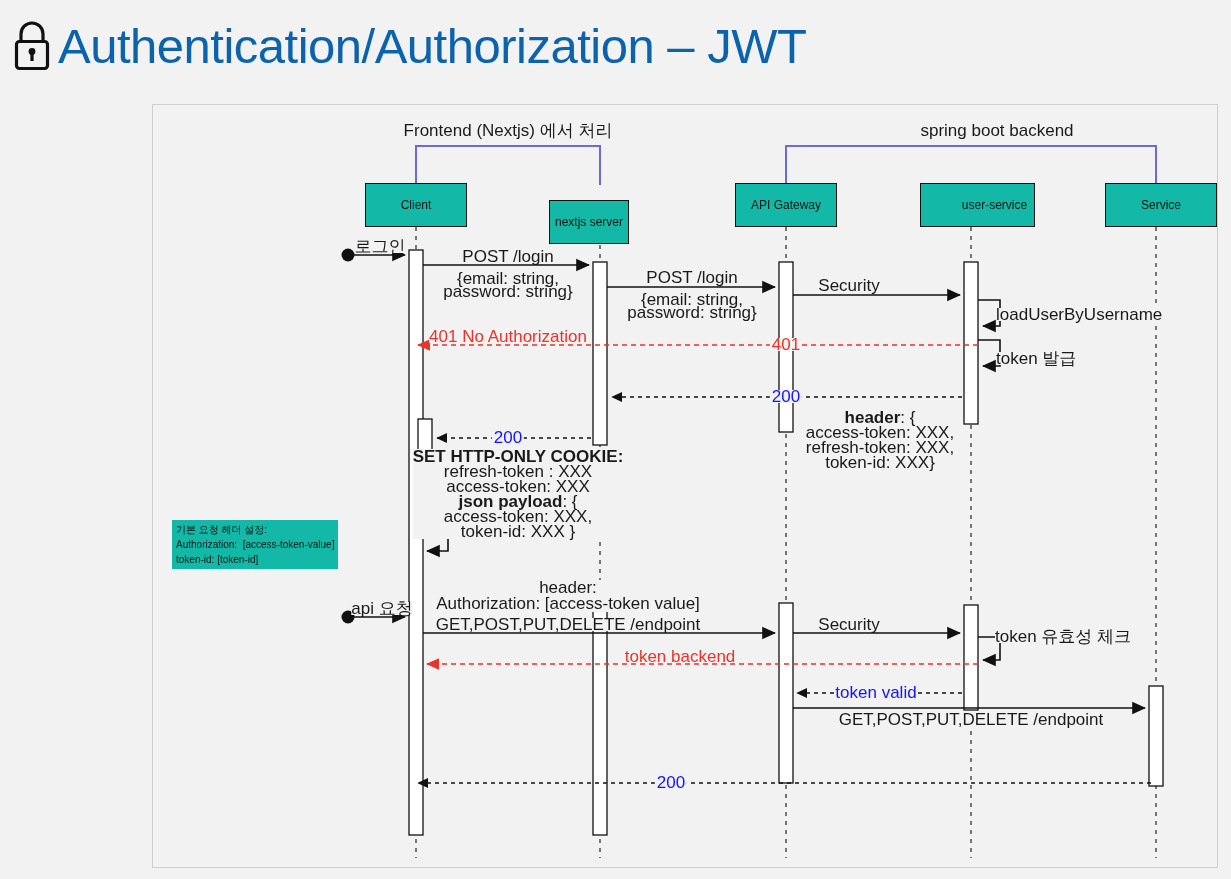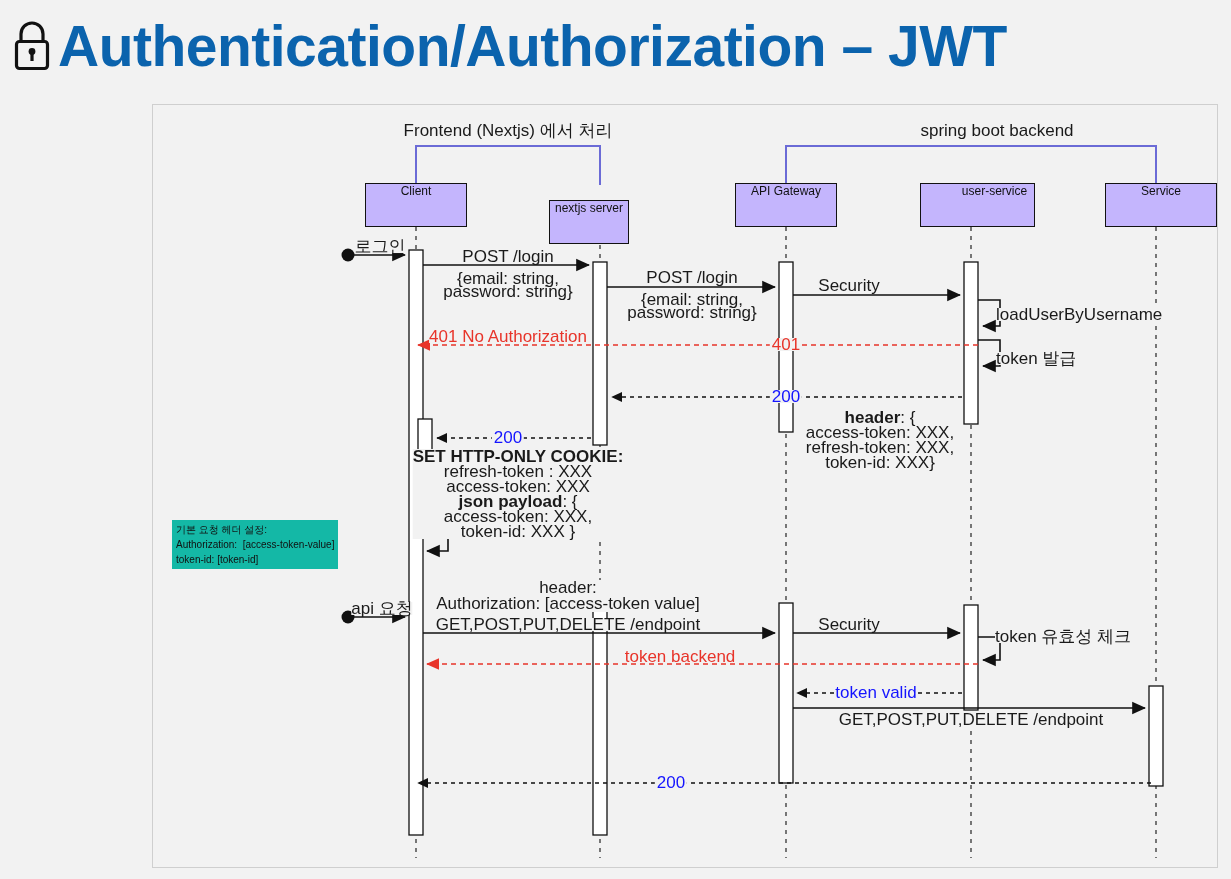--- a/index.html
+++ b/index.html
@@ -10,40 +10,40 @@
     overflow:hidden;
     position:relative;
   }
   
   #title-bar{
     position:absolute;left:0;top:0;width:1231px;height:92px;
     display:flex;align-items:center;padding-left:10px;box-sizing:border-box;
   }
   #lock-icon{width:44px;height:56px;flex:0 0 auto;margin-right:4px;}
   #page-title{
-    font-size:57px;color:#0b63ad;font-weight:700;letter-spacing:-0.5px;
+    font-size:49px;color:#0b63ad;font-weight:400;letter-spacing:-0.5px;
     white-space:nowrap;line-height:1;
   }
   
   #diagram-frame{
     position:absolute;left:152px;top:104px;width:1066px;height:764px;
     border:1px solid #cfcfcf;background:#f2f2f2;box-sizing:border-box;
   }
   #diagram-canvas{position:absolute;left:0;top:0;width:1231px;height:879px;}
   .lbl{
     position:absolute;font-size:17px;color:#1a1a1a;white-space:nowrap;
     line-height:13px;background:#f2f2f2;
   }
   .lbl.ctr{transform:translateX(-50%);text-align:center;}
   .lbl.red{color:#e8342a;}
   .lbl.blue{color:#1414ff;}
   .lbl.multiline{white-space:pre;}
   .pbox{
-    position:absolute;border:1.4px solid #121212;background:#c4b5fd;
-    display:flex;align-items:flex-start;justify-content:center;
+    position:absolute;border:1.4px solid #121212;background:#14b8a6;
+    display:flex;align-items:center;justify-content:center;
     font-size:12px;color:#111;box-sizing:border-box;
   }
   .note{
     position:absolute;background:#14b8a6;font-size:10px;color:#111;
     line-height:15px;white-space:pre;
   }
   .b{font-weight:bold;}
 </style>
 </head>
 <body>

